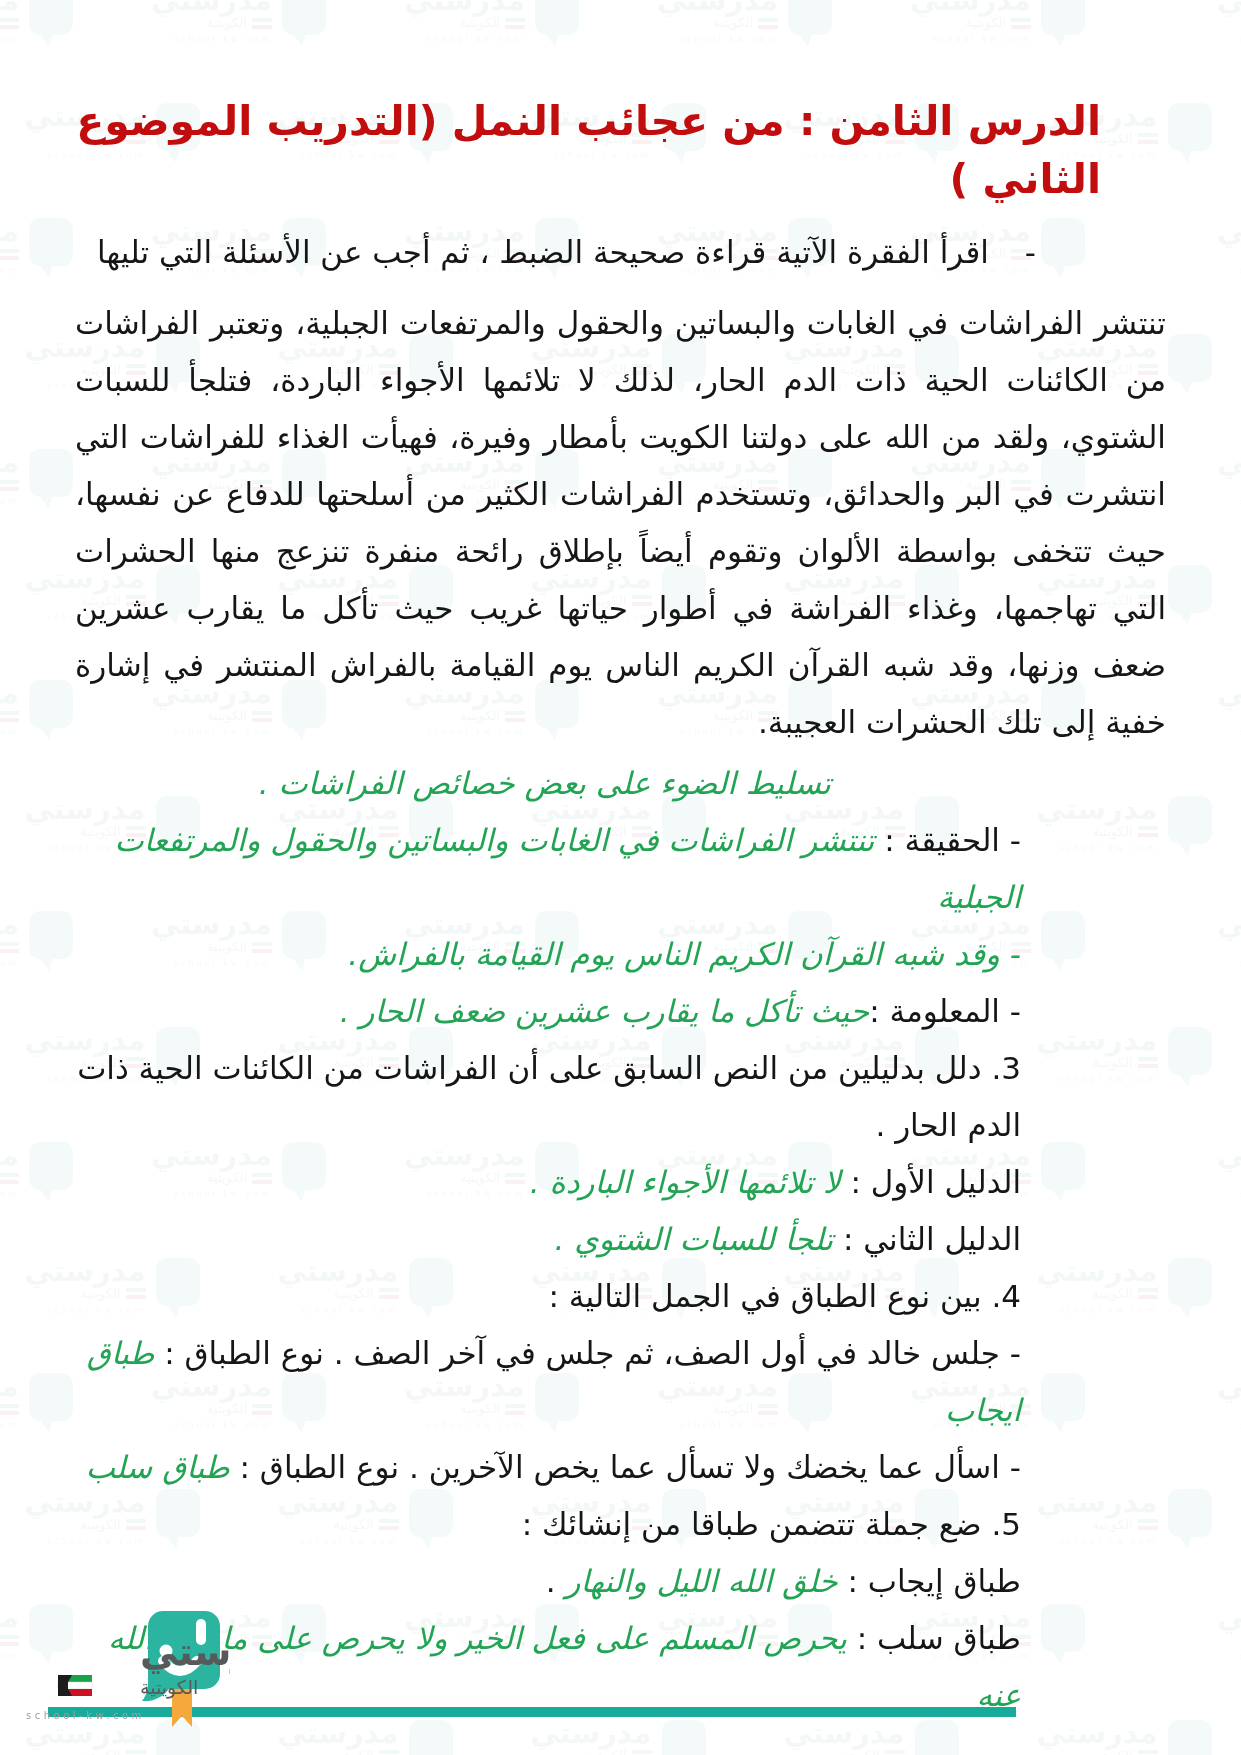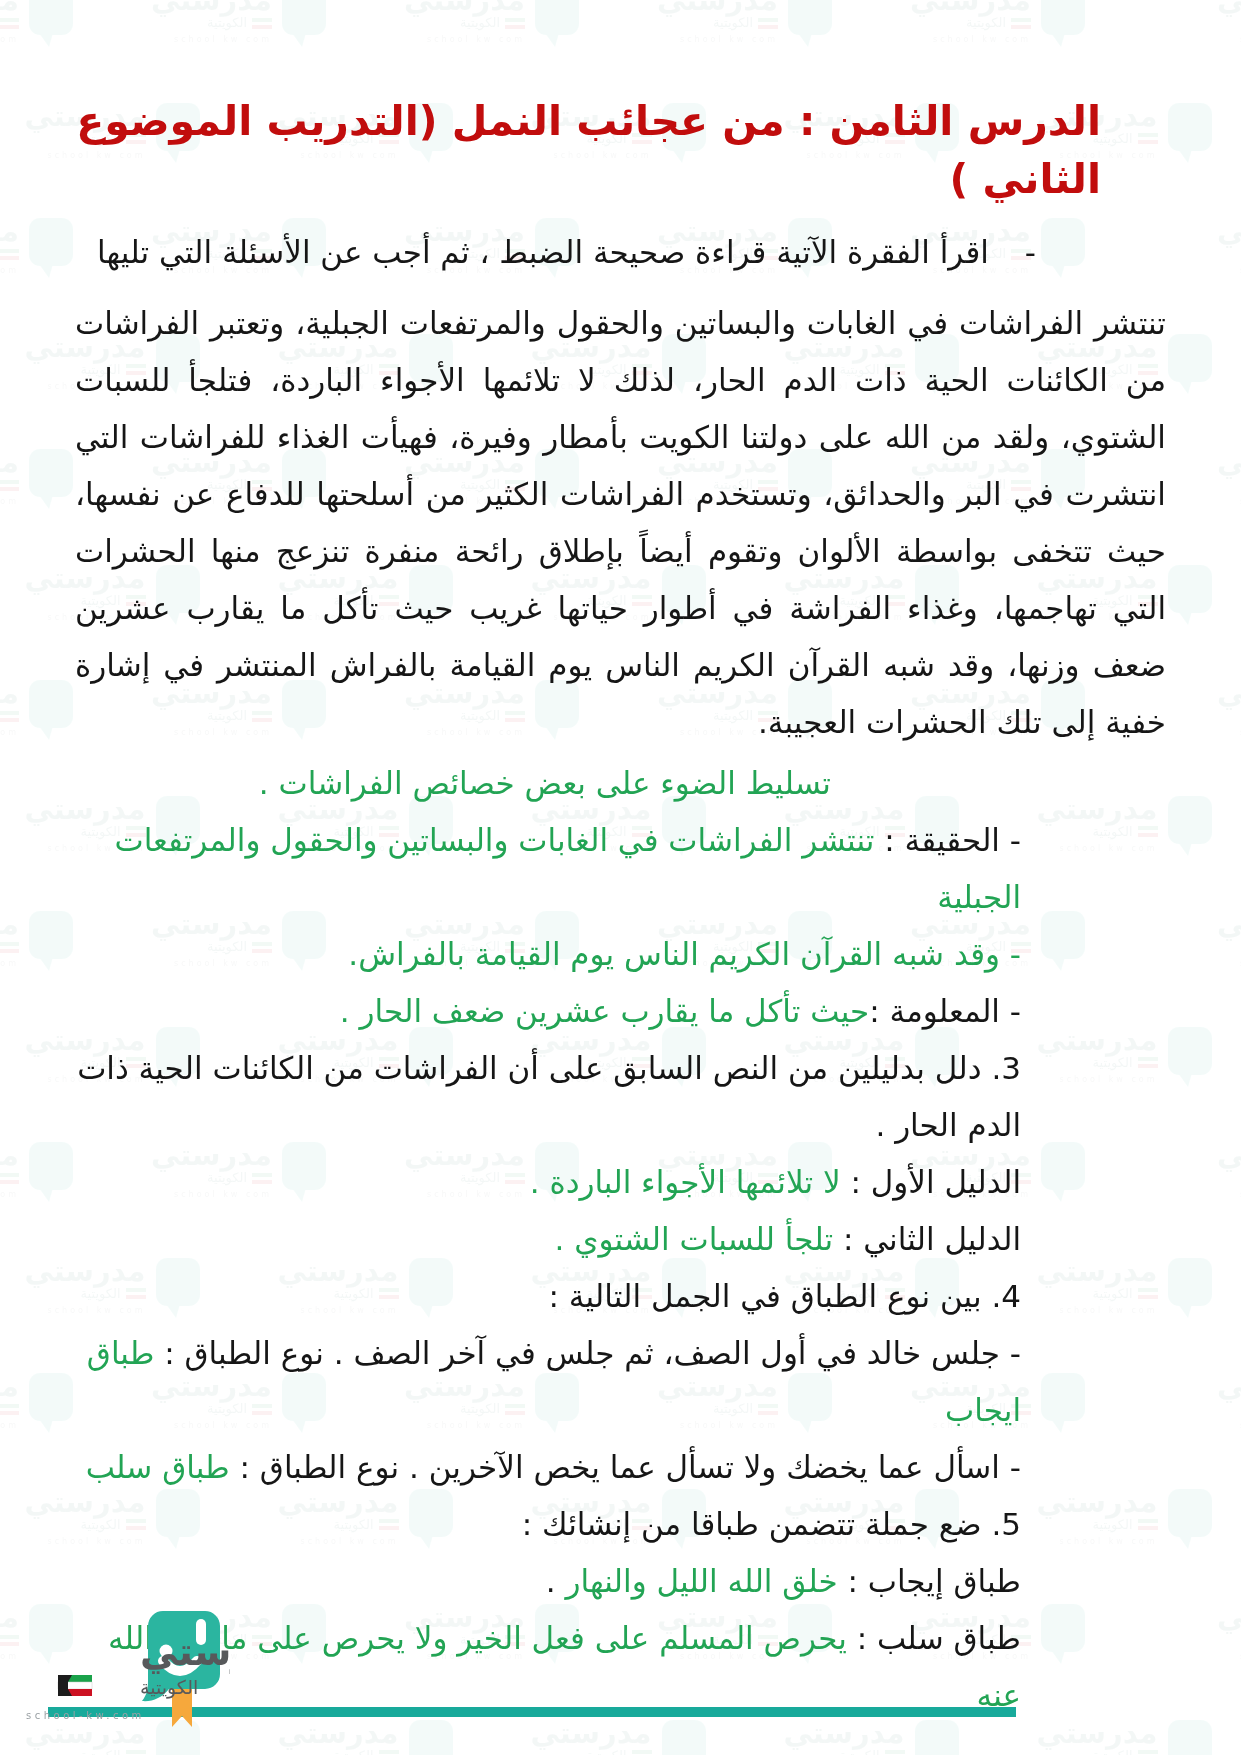--- a/index.html
+++ b/index.html
@@ -46,21 +46,21 @@
   .intro .dash{margin-left:36px;}
   .passage{
     margin:14px 0 0 0;
     font-size:31px;line-height:57px;
     text-align:justify;text-align-last:right;
   }
   .qa{margin-top:4px;font-size:31px;line-height:57px;}
   .qa-line{white-space:normal;}
   .indent-q{padding-right:145px;}
   .indent-a{padding-right:335px;}
-  .green{color:#22a454;}
+  .green{color:#22a454;font-style:italic;}
   .black{color:#161616;}
   
   .footer-bar{
     position:absolute;left:48px;bottom:38px;
     width:968px;height:10px;background:#18aa9b;
   }
   .logo{
     position:absolute;left:20px;bottom:8px;
     width:210px;height:148px;direction:ltr;
   }

